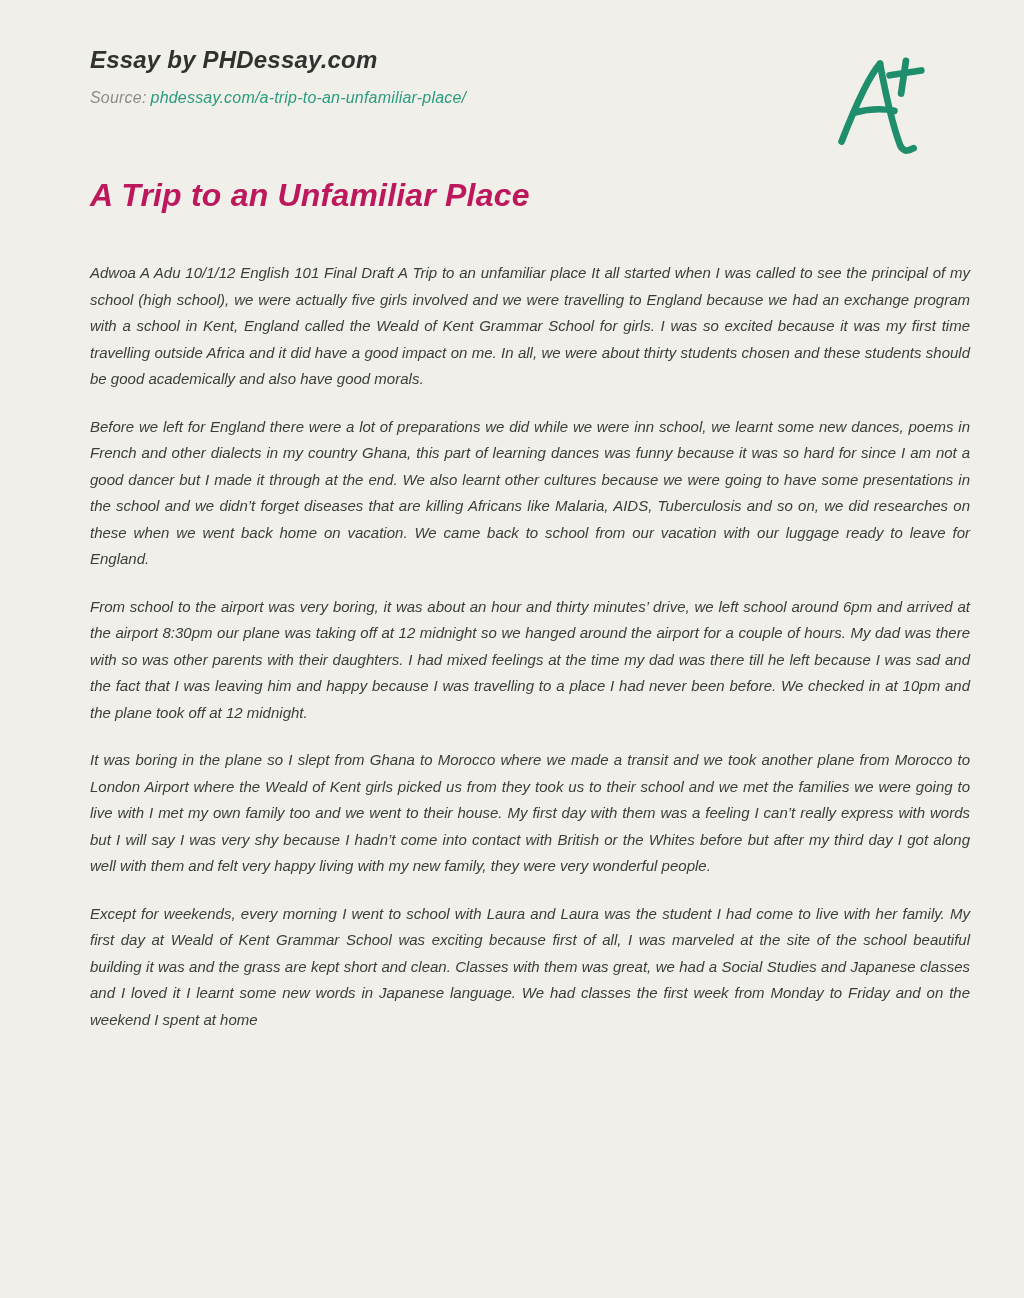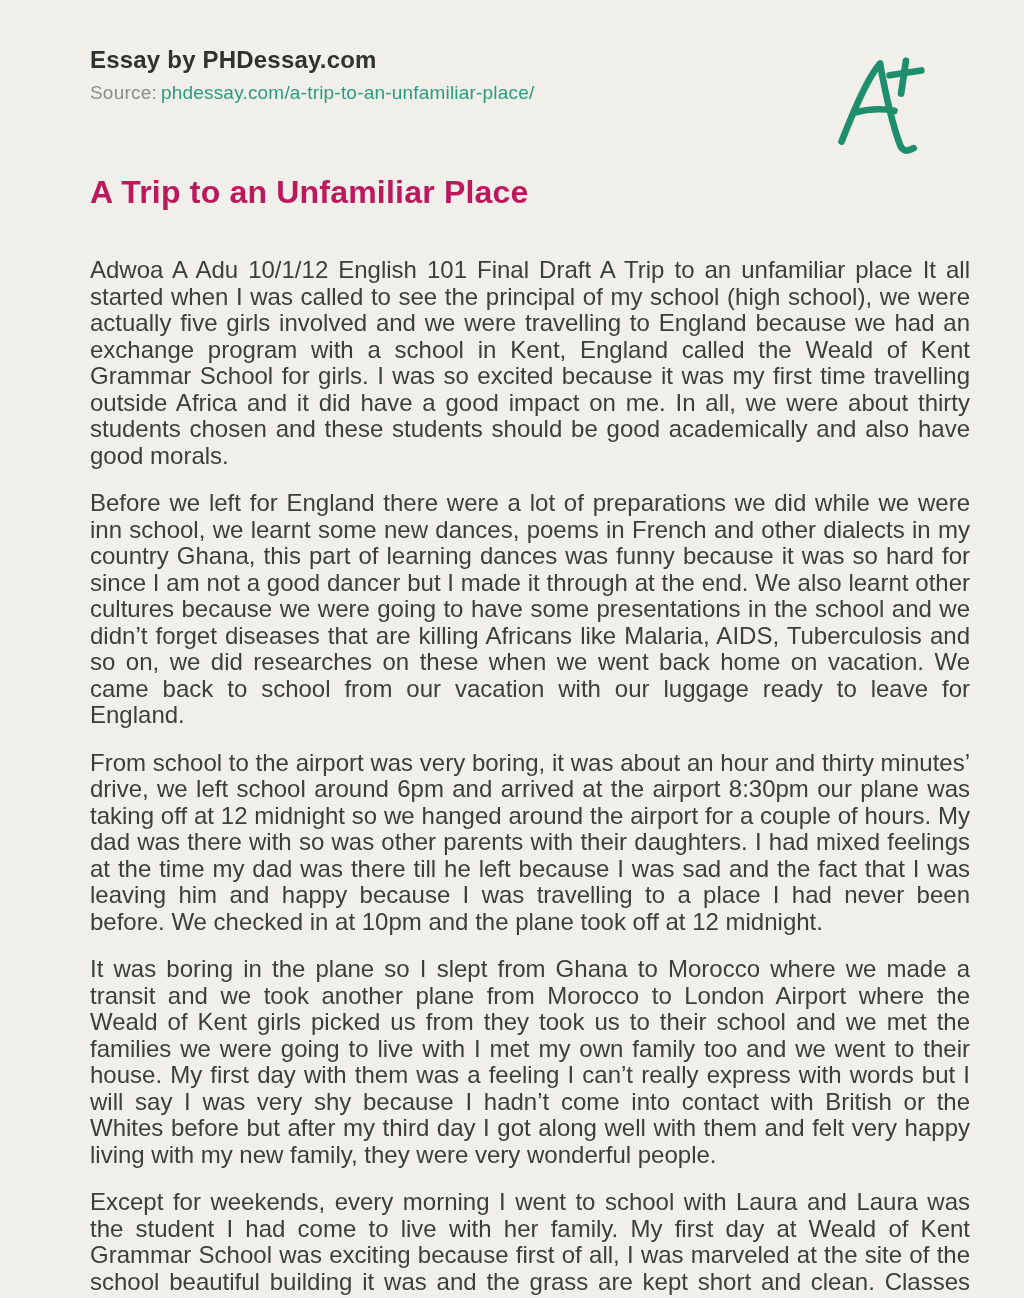--- a/index.html
+++ b/index.html
@@ -10,30 +10,31 @@
     background: #f1efe9;
     font-family: "Liberation Sans", sans-serif;
     overflow: hidden;
     position: relative;
   }
   .page {
     position: relative;
     width: 100%;
     height: 100%;
     padding: 46px 45px 0 90px;
+    font-style: italic;
   }
   .byline {
     font-size: 24px;
     font-weight: 700;
     color: #2f322e;
     letter-spacing: 0.2px;
   }
   .source-line {
-    margin-top: 8px;
-    font-size: 19px;
+    margin-top: 15px;
+    font-size: 16px;
     color: #8d8d86;
     letter-spacing: 0.2px;
   }
   .source-link {
     color: #2a9c7f;
     text-decoration: none;
     margin-left: 4px;
     cursor: pointer;
   }
   .logo {
@@ -48,21 +49,21 @@
     margin: 70px 0 0 0;
     font-size: 32px;
     font-weight: 700;
     color: #be185d;
     letter-spacing: 0.2px;
   }
   .essay {
     margin-top: 46px;
   }
   .essay p {
-    font-size: 24px;
+    font-size: 15px;
     line-height: 26.5px;
     color: #3b3e39;
     text-align: justify;
     margin: 0 9px 21px 0;
   }
 </style>
 </head>
 <body>
 
 <div class="page">

